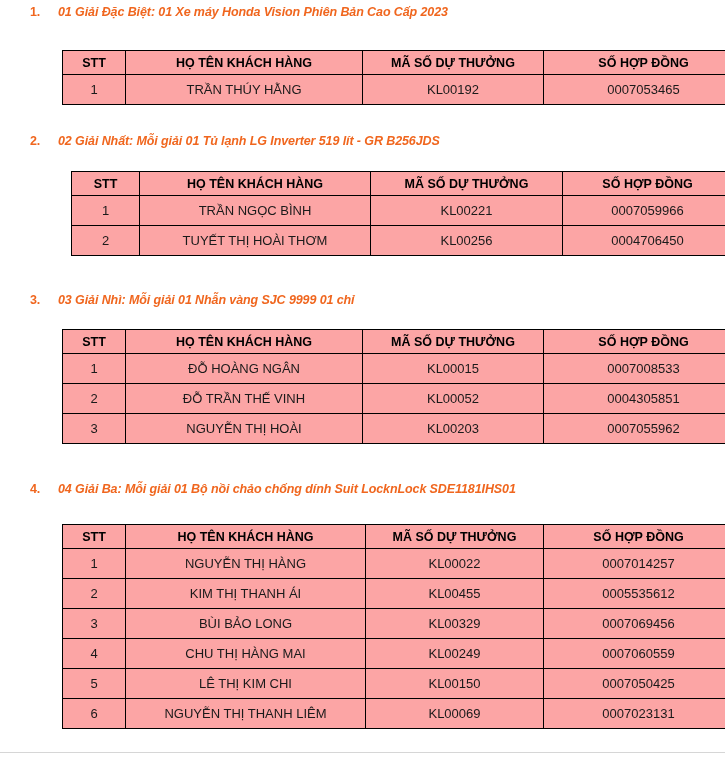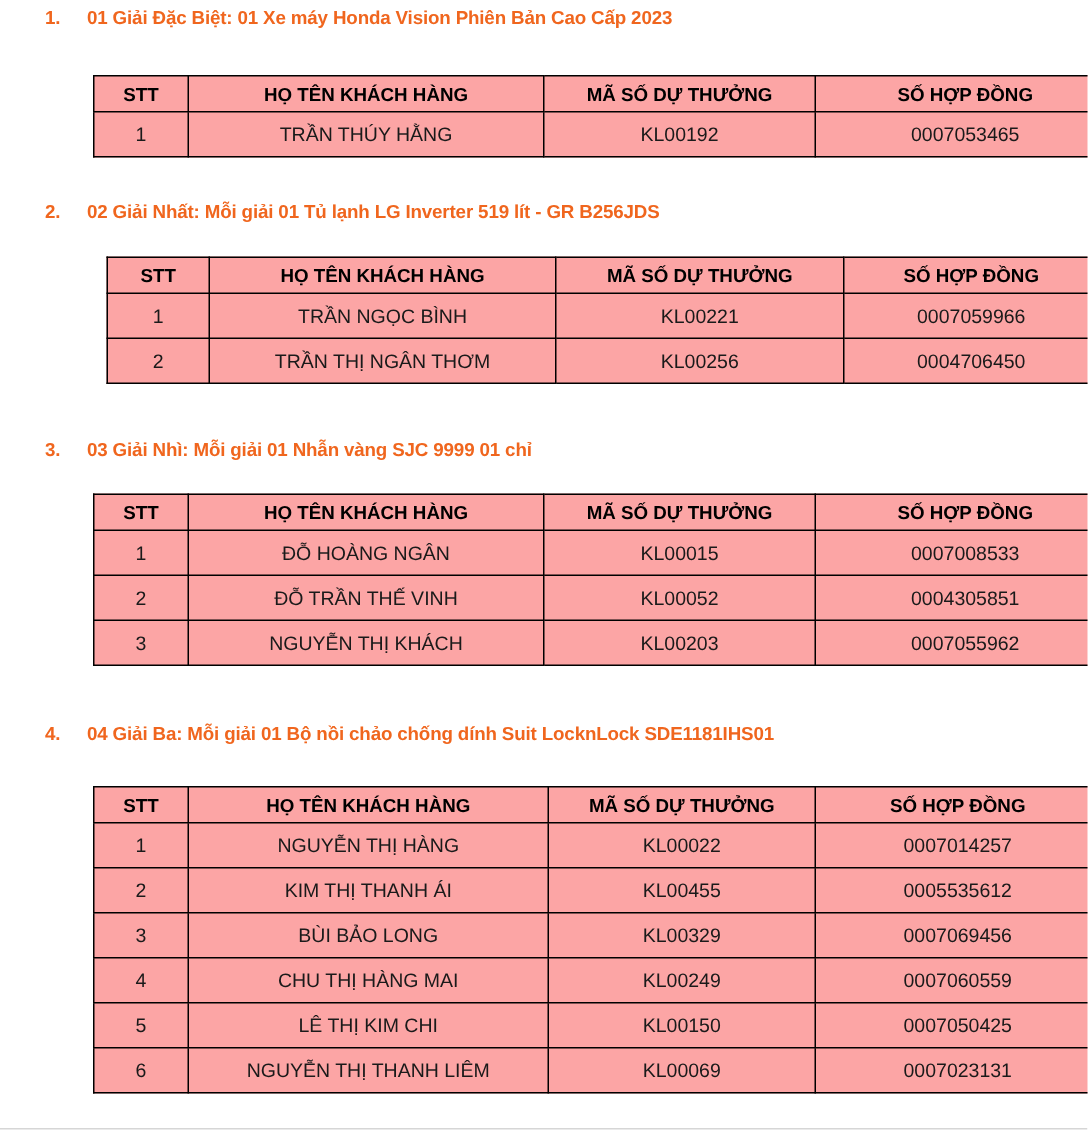--- a/index.html
+++ b/index.html
@@ -33,20 +33,21 @@
     letter-spacing: -0.1px;
     white-space: nowrap;
   }
   .section-num {
     width: 28px;
     flex: 0 0 28px;
     text-align: left;
   }
   .section-title {
     flex: 1 1 auto;
+    font-style: italic;
   }
 
   
   table.prize-table {
     border-collapse: collapse;
     table-layout: fixed;
     border: 1px solid #000;
     background: #fca5a5;
     margin-left: 40px;
   }
@@ -156,21 +157,21 @@
     </thead>
     <tbody>
       <tr>
         <td>1</td>
         <td>TRẦN NGỌC BÌNH</td>
         <td>KL00221</td>
         <td>0007059966</td>
       </tr>
       <tr>
         <td>2</td>
-        <td>TRẦN THỊ NGÂN THƠM</td>
+        <td>TUYẾT THỊ HOÀI THƠM</td>
         <td>KL00256</td>
         <td>0004706450</td>
       </tr>
     </tbody>
   </table>
 
   <div class="section-head abs" id="head-3">
     <span class="section-num">3.</span>
     <span class="section-title">03 Giải Nhì: Mỗi giải 01 Nhẫn vàng SJC 9999 01 chỉ</span>
   </div>
@@ -198,21 +199,21 @@
         <td>0007008533</td>
       </tr>
       <tr>
         <td>2</td>
         <td>ĐỖ TRẦN THẾ VINH</td>
         <td>KL00052</td>
         <td>0004305851</td>
       </tr>
       <tr>
         <td>3</td>
-        <td>NGUYỄN THỊ KHÁCH</td>
+        <td>NGUYỄN THỊ HOÀI</td>
         <td>KL00203</td>
         <td>0007055962</td>
       </tr>
     </tbody>
   </table>
 
   <div class="section-head abs" id="head-4">
     <span class="section-num">4.</span>
     <span class="section-title">04 Giải Ba: Mỗi giải 01 Bộ nồi chảo chống dính Suit LocknLock SDE1181IHS01</span>
   </div>

